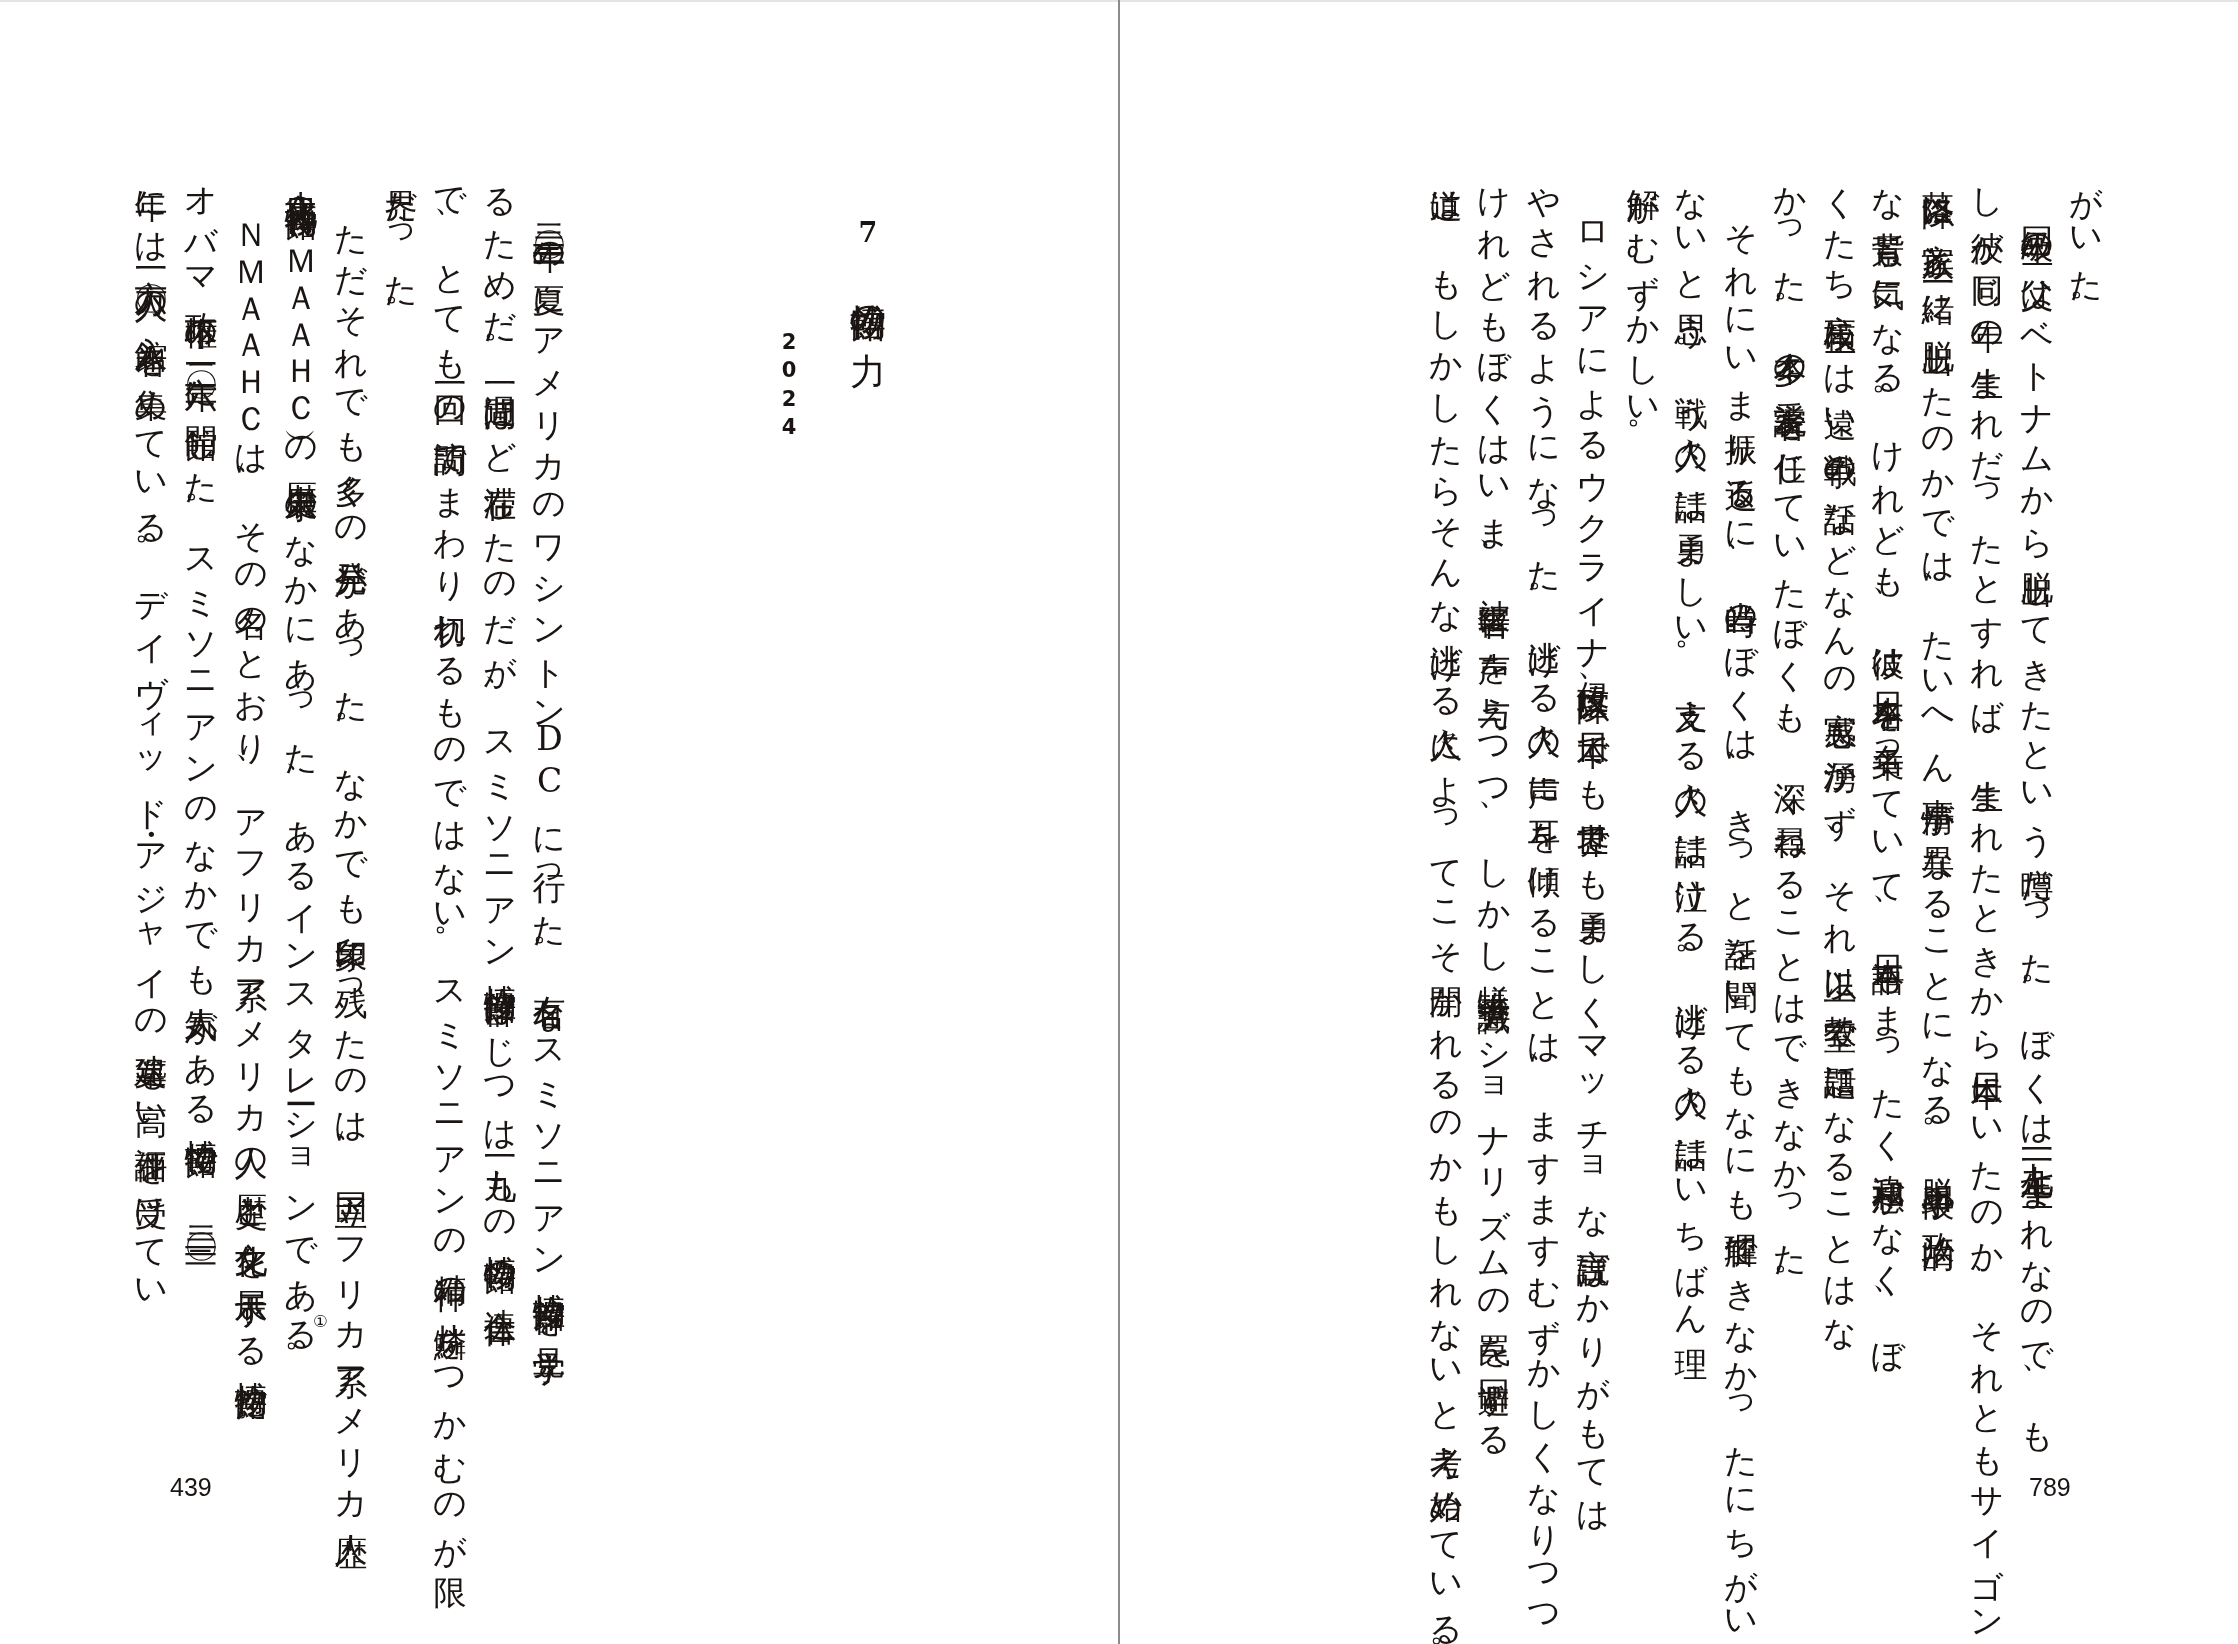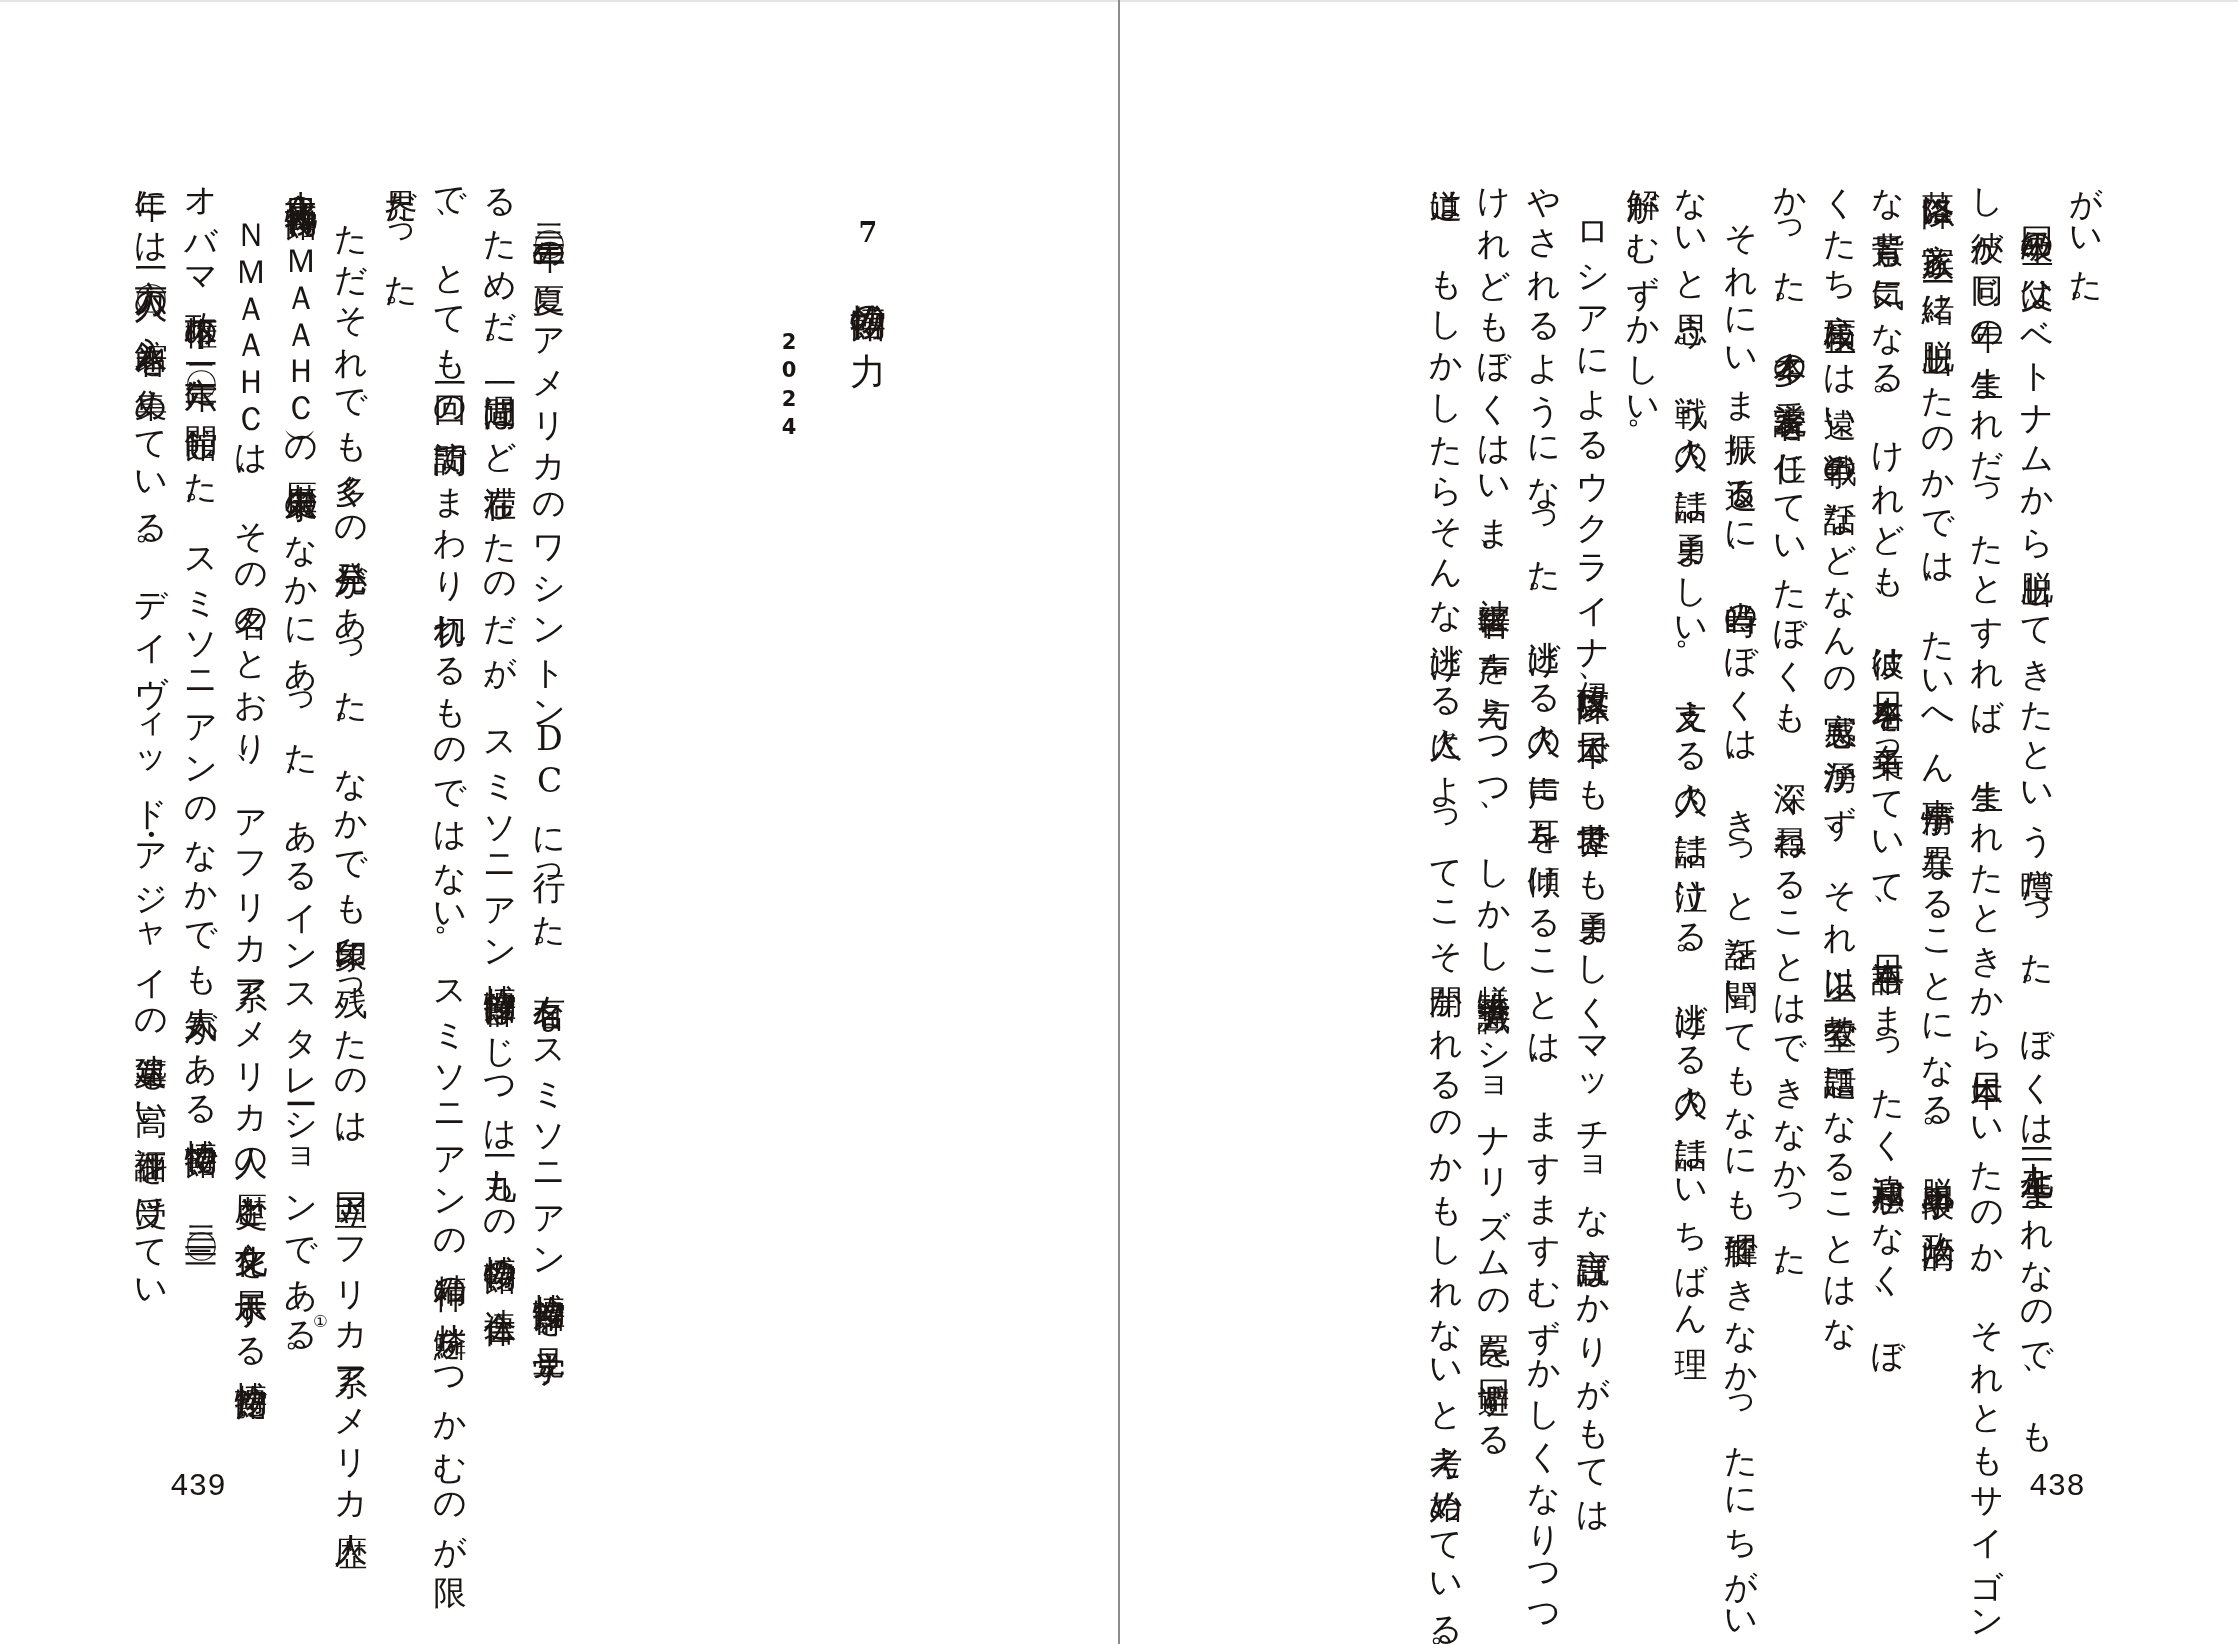--- a/index.html
+++ b/index.html
@@ -30,22 +30,22 @@
     position: absolute; left: 778px; top: 330px; width: 22px;
     writing-mode: vertical-rl; text-orientation: upright;
     font-family: "DejaVu Sans", sans-serif; font-weight: bold; font-size: 21px;
     line-height: 22px; letter-spacing: 4.4px; white-space: nowrap;
   }
   .footnote-ref {
     position: absolute; left: 313px; top: 1313px; font-size: 16.3px; line-height: 18px;
     font-family: "DejaVu Sans", sans-serif;
   }
   .page-number {
-    position: absolute; top: 1472px; font-size: 31px; line-height: 30px;
-    font-family: Liberation Mono, monospace;
+    position: absolute; top: 1472px; font-size: 25px; line-height: 30px;
+    font-family: Liberation Sans, sans-serif;
   }
   .pn-left { left: 170px; }
   .pn-right { left: 2029px; }
 </style>
 </head>
 <body>
 
 <div class="spread">
   <div class="top-rule"></div>
   <div class="gutter"></div>
@@ -78,16 +78,16 @@
     <div class="col" style="left:1840px">くたち高校生には遠い戦争の話などなんの実感も湧かず、それ以上に教室で話題になることはな</div>
     <div class="col" style="left:1790px">かった。本多の愛読者を任じていたぼくも、深く尋ねることはできなかった。</div>
     <div class="col" style="left:1741px">　それにいま振り返るに、当時のぼくは、きっと話を聞いてもなにも理解できなかったにちがい</div>
     <div class="col" style="left:1691px">ないと思う。戦う人々の話は勇ましい。支える人々の話は泣ける。逃げる人々の話はいちばん理</div>
     <div class="col" style="left:1643px">解がむずかしい。</div>
     <div class="col" style="left:1593px">　ロシアによるウクライナ侵攻以降、日本でも世界でも勇ましくマッチョな言説ばかりがもては</div>
     <div class="col" style="left:1544px">やされるようになった。逃げる人々の声に耳を傾けることは、ますますむずかしくなりつつある。</div>
     <div class="col" style="left:1494px">けれどもぼくはいま、被害者に声を与えつつ、しかし犠牲者意識ナショナリズムの罠を回避する</div>
     <div class="col" style="left:1446px">道は、もしかしたらそんな逃げる人々によってこそ開かれるのかもしれないと考え始めている。</div>
 
-    <div class="page-number pn-right">438</div>
+    <div class="page-number pn-right">789</div>
   </div>
 </div>
 
 
 </body></html>

